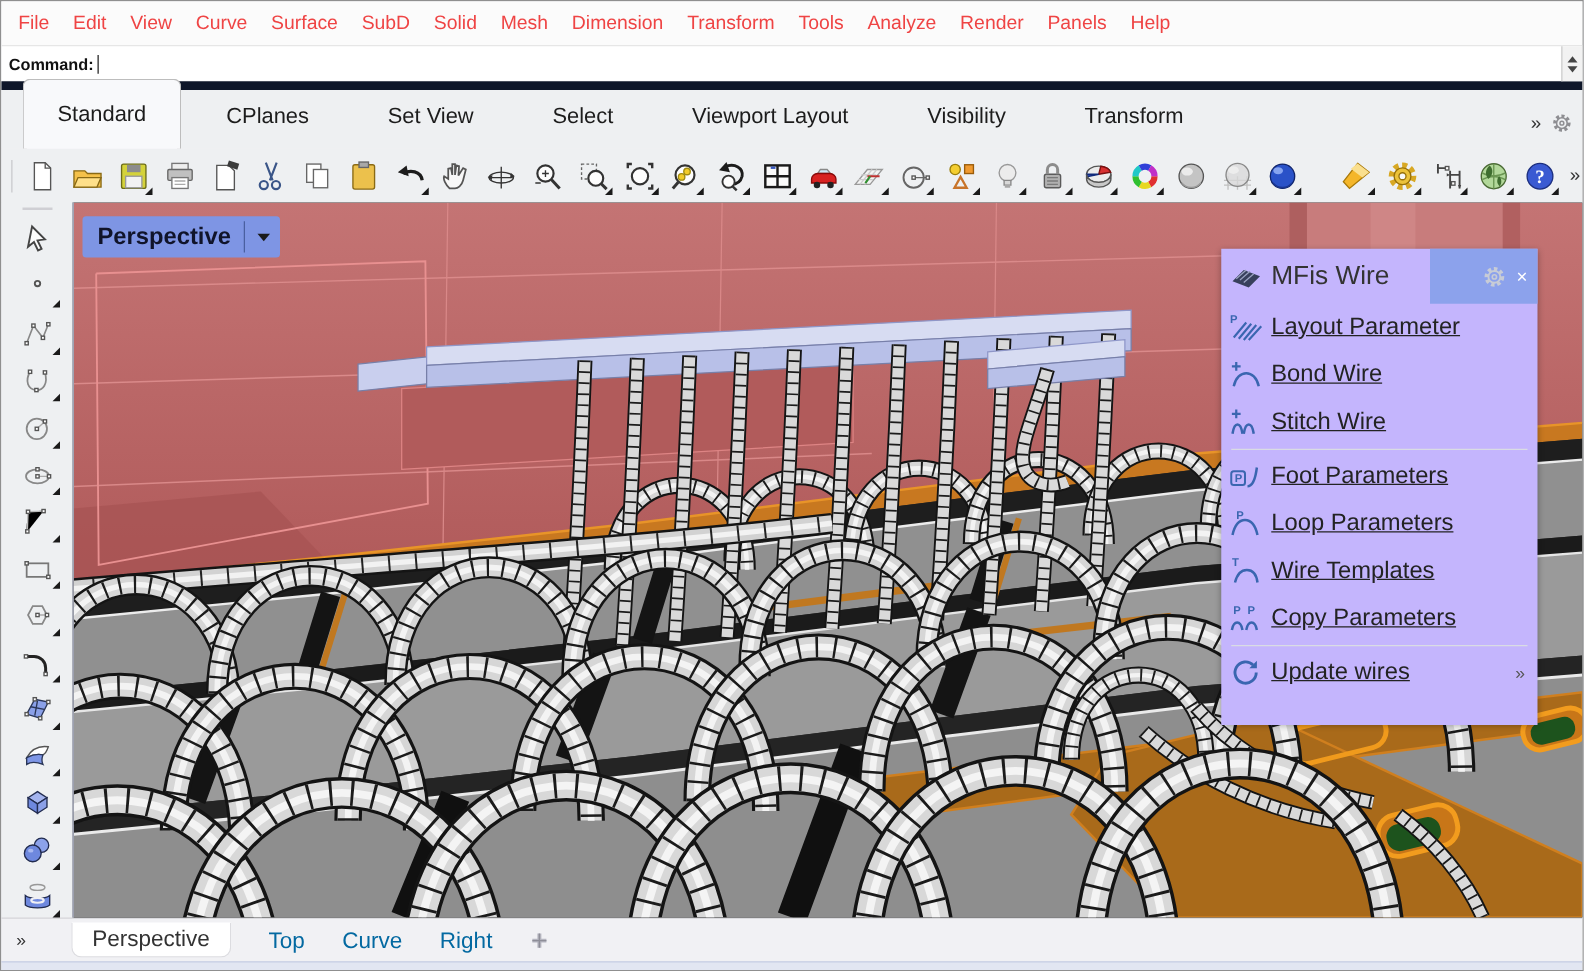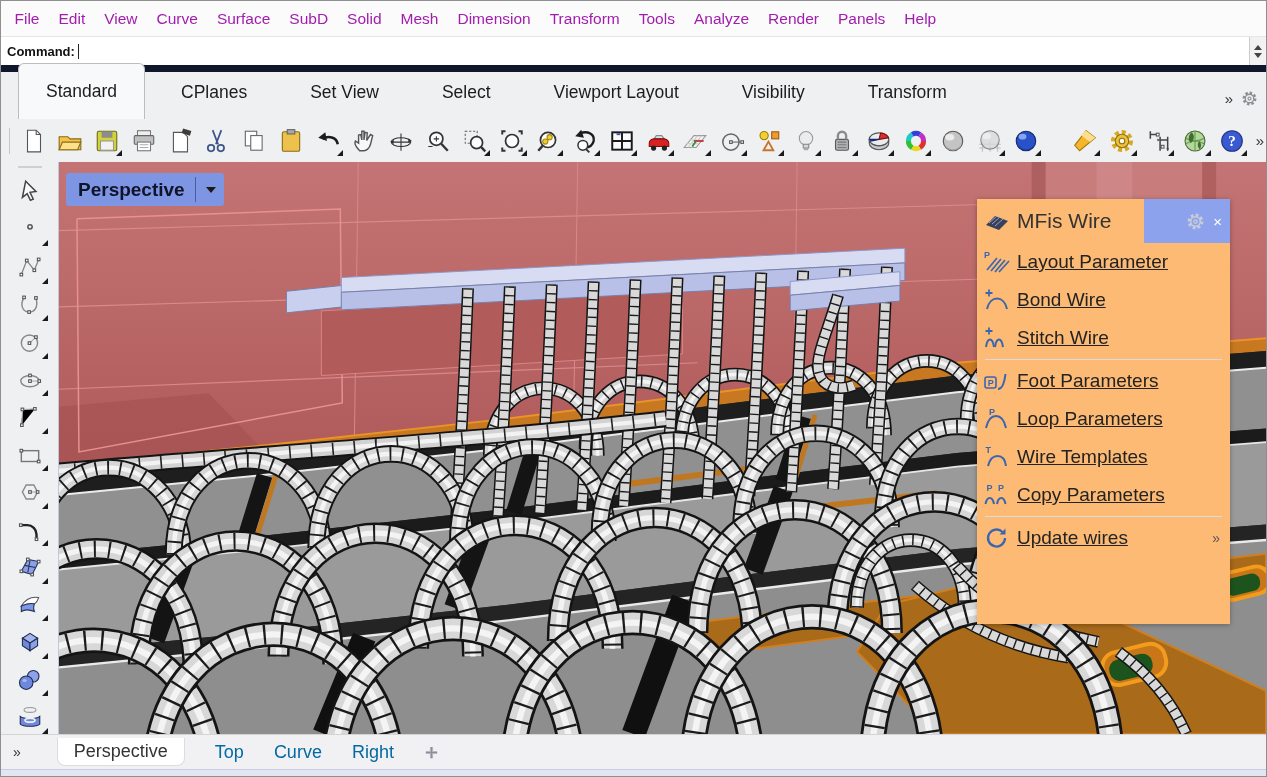--- a/index.html
+++ b/index.html
@@ -1,19 +1,19 @@
 <!DOCTYPE html>
 <html><head>
 <meta charset="utf-8">
 <style>
   html,body{margin:0;padding:0;background:#d8d8d8;font-family:"Liberation Sans",sans-serif;}
   #app{width:1267px;height:777px;box-sizing:border-box;border:1px solid #8f8f8f;background:#f0f1f3;overflow:hidden;display:flex;flex-direction:column;}
   
   .menubar{height:35px;background:#fbfbfb;display:flex;align-items:center;padding-left:4px;flex:0 0 auto;}
-  .menubar span{padding:0 9.5px;font-size:15.5px;color:#a21caf;cursor:default;}
+  .menubar span{padding:0 9.5px;font-size:15.5px;color:#ef4444;cursor:default;}
   
   .cmdbar{height:28px;background:#fff;border-top:1px solid #e6e6e6;border-bottom:7px solid #0f172a;display:flex;align-items:center;flex:0 0 auto;}
   .cmdprompt{font-size:13px;font-weight:bold;color:#111;padding-left:6px;}
   .caret{width:1px;height:15px;background:#222;margin-left:3px;}
   .spin{margin-left:auto;width:16px;height:100%;border-left:1px solid #ccc;background:#f2f2f2;display:flex;flex-direction:column;align-items:center;justify-content:center;gap:3px;}
   .spin .up{width:0;height:0;border-left:4px solid transparent;border-right:4px solid transparent;border-bottom:5px solid #444;}
   .spin .dn{width:0;height:0;border-left:4px solid transparent;border-right:4px solid transparent;border-top:5px solid #444;}
   
   .tabstrip{height:47px;background:#eef0f2;display:flex;align-items:flex-end;padding-left:8px;position:relative;flex:0 0 auto;}
   .ttab{height:40px;line-height:40px;padding:7px 27px;font-size:17.5px;color:#1c1c1c;cursor:default;margin-left:9px;}
@@ -34,21 +34,21 @@
   .grip{width:24px;height:2px;background:#cfcfd4;margin-bottom:3px;}
   .sbtn{position:relative;width:36px;height:34px;border:0;background:none;padding:2px;display:flex;align-items:center;justify-content:center;cursor:default;}
   
   .viewport{flex:1;position:relative;background:#3a3a3a;overflow:hidden;border-left:1px solid #c2c8dc;}
   .scene{position:absolute;left:0;top:0;width:100%;height:100%;}
   .vplabel{position:absolute;left:7px;top:11px;height:33px;background:#7e95e4;border-radius:3px;display:flex;align-items:center;padding:0 8px 0 12px;gap:10px;}
   .vplabel .txt{font-size:19px;font-weight:bold;color:#10142a;}
   .vplabel .div{width:1px;height:25px;background:#4a5fa0;}
   .vplabel .car{width:0;height:0;border-left:5px solid transparent;border-right:5px solid transparent;border-top:6px solid #1a1a1a;}
   
-  .mfis{position:absolute;left:918px;top:37px;width:253px;height:425px;background:#fdba74;box-shadow:0 1px 5px rgba(0,0,0,.3);display:flex;flex-direction:column;padding-bottom:6px;box-sizing:border-box;}
+  .mfis{position:absolute;left:918px;top:37px;width:253px;height:381px;background:#c4b5fd;box-shadow:0 1px 5px rgba(0,0,0,.3);display:flex;flex-direction:column;padding-bottom:6px;box-sizing:border-box;}
   .phead{height:44px;display:flex;align-items:center;flex:0 0 auto;}
   .phead .ticn{width:40px;display:flex;justify-content:center;}
   .ptitle{font-size:21px;color:#333;flex:1;}
   .pheadctl{width:86px;height:100%;background:#8ca2ec;display:flex;align-items:center;justify-content:flex-end;gap:8px;padding-right:8px;box-sizing:border-box;}
   .pclose{color:#fff;font-size:15px;line-height:1;}
   .prow{height:38px;display:flex;align-items:center;flex:0 0 auto;cursor:default;}
   .picon{width:40px;display:flex;justify-content:center;flex:0 0 auto;}
   .plabel{font-size:19px;color:#232323;text-decoration:underline;}
   .psep{height:1px;background:#d9dce4;margin:2px 8px;flex:0 0 auto;}
   .pmore{margin-left:auto;padding-right:10px;color:#555;font-size:14px;}

